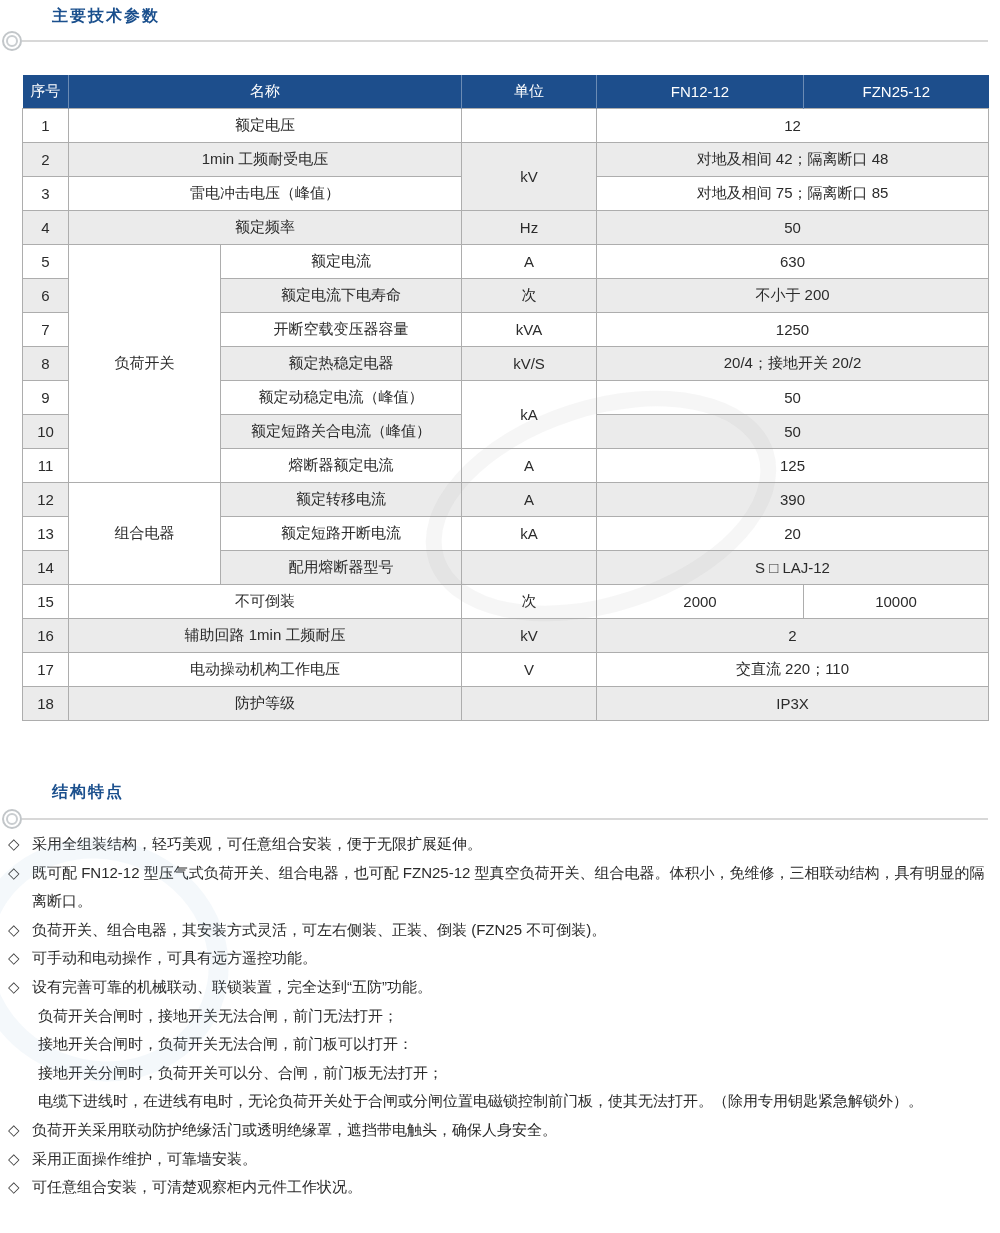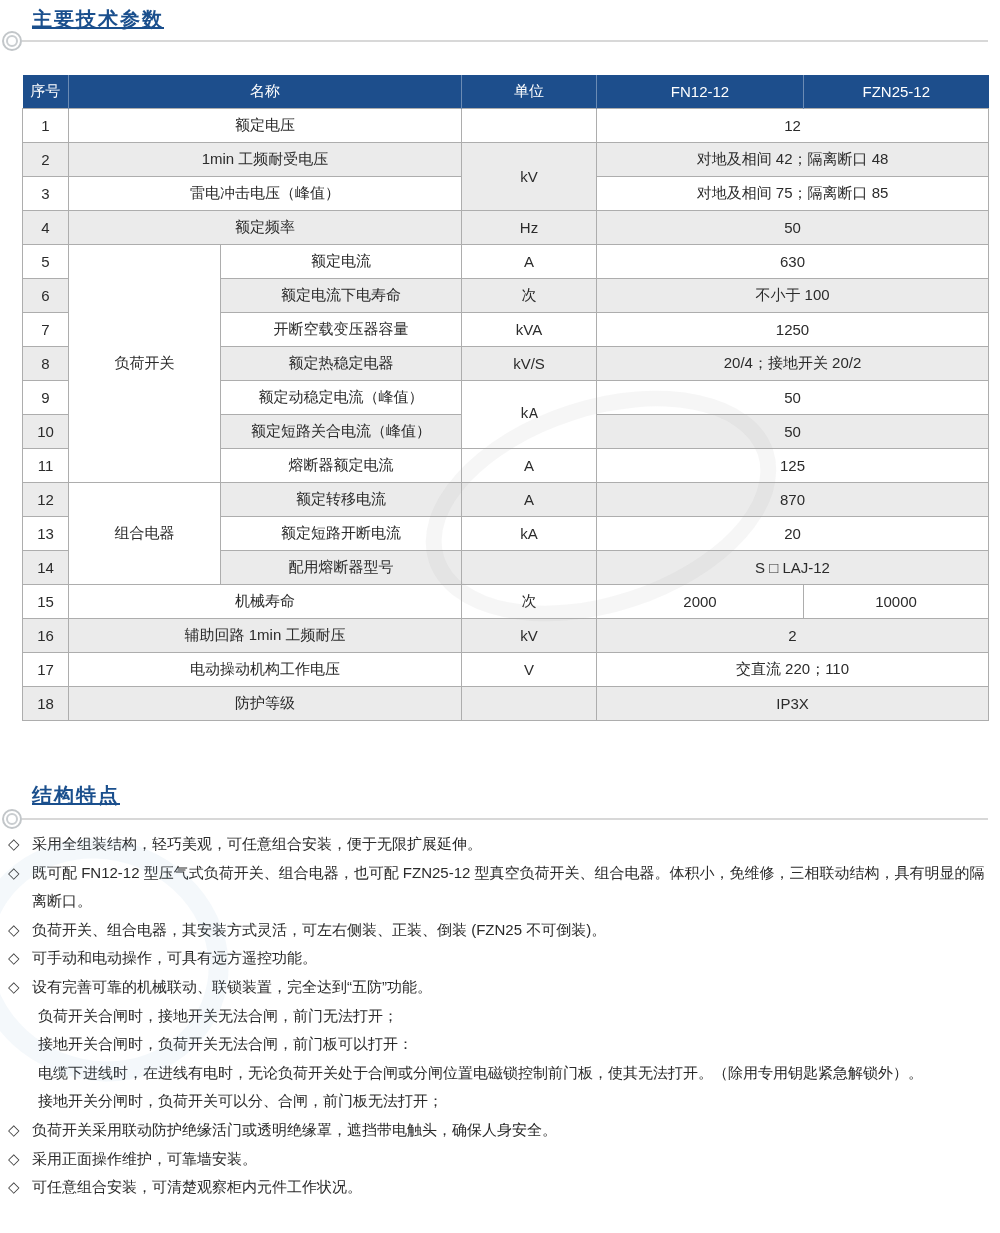--- a/index.html
+++ b/index.html
@@ -8,42 +8,42 @@
     --row-alt:#ebebeb;
     --border:#adadad;
   }
   html,body{margin:0;padding:0;background:#fff;}
   .doc{
     position:relative;width:1000px;height:1233px;background:#ffffff;
     font-family:"Liberation Sans","DejaVu Sans",sans-serif;color:#2b2b2b;overflow:hidden;
   }
   
   .sec-header{position:absolute;left:0;right:0;height:50px;}
-  .sec-title{position:absolute;left:32px;top:0;font-size:20px;font-weight:bold;
-    color:var(--title-blue);letter-spacing:2px;text-decoration:underline;}
+  .sec-title{position:absolute;left:52px;top:0;font-size:16px;font-weight:bold;
+    color:var(--title-blue);letter-spacing:2px;}
   .sec-rule{position:absolute;left:22px;right:12px;height:2px;background:#d8d8d8;}
   .sec-ring{position:absolute;left:2px;width:20px;height:20px;border:2px solid #c2c6c9;
     border-radius:50%;background:#fff;box-sizing:border-box;}
   .sec-ring::after{content:"";position:absolute;inset:2px;border:2px solid #c9cdd0;border-radius:50%;}
   #sec1 .sec-title{top:6px;}
   #sec1 .sec-rule{top:40px;}
   #sec1 .sec-ring{top:31px;}
   #sec2 .sec-title{top:782px;}
   #sec2 .sec-rule{top:818px;}
   #sec2 .sec-ring{top:809px;}
   
   .tbl-wrap{position:absolute;left:22px;top:75px;}
   table{border-collapse:collapse;table-layout:fixed;width:966px;padding-left:25px;}
   th{background:var(--header-bg);color:#ffffff;font-weight:normal;font-size:15px;
     height:33px;border-left:1px solid rgba(255,255,255,.35);padding:0 4px;}
   th:first-child{border-left:none;}
   td{border:1px solid var(--border);height:33px;text-align:center;font-size:15px;
     padding:0 4px;background:#ffffff;overflow:hidden;white-space:nowrap;}
   tr.even td{background:var(--row-alt);}
-  td.bg-white{background:#ffffff !important;font-family:Liberation Mono, monospace;}
+  td.bg-white{background:#ffffff !important;}
   td.bg-gray{background:var(--row-alt) !important;}
   
   .features{position:absolute;left:8px;top:830px;width:984px;}
   .feature{display:flex;font-size:15px;line-height:28.6px;color:#2a2a2a;}
   .feature .diamond{flex:0 0 24px;width:24px;color:#3c3c3c;font-size:15px;}
   .feature.sub{padding-left:30px;}
   .feature .ftext{flex:1;}
   
   .wm{position:absolute;border-radius:50%;pointer-events:none;}
   .wm1{left:420px;top:400px;width:330px;height:180px;border:16px solid rgba(170,170,170,0.10);
@@ -109,21 +109,21 @@
           <td>5</td>
           <td rowspan="7" class="bg-white">负荷开关</td>
           <td>额定电流</td>
           <td>A</td>
           <td colspan="2">630</td>
         </tr>
         <tr class="even">
           <td>6</td>
           <td>额定电流下电寿命</td>
           <td>次</td>
-          <td colspan="2">不小于 100</td>
+          <td colspan="2">不小于 200</td>
         </tr>
         <tr class="odd">
           <td>7</td>
           <td>开断空载变压器容量</td>
           <td>kVA</td>
           <td colspan="2">1250</td>
         </tr>
         <tr class="even">
           <td>8</td>
           <td>额定热稳定电器</td>
@@ -145,37 +145,37 @@
           <td>11</td>
           <td>熔断器额定电流</td>
           <td>A</td>
           <td colspan="2">125</td>
         </tr>
         <tr class="even">
           <td>12</td>
           <td rowspan="3" class="bg-white">组合电器</td>
           <td>额定转移电流</td>
           <td>A</td>
-          <td colspan="2">870</td>
+          <td colspan="2">390</td>
         </tr>
         <tr class="odd">
           <td>13</td>
           <td>额定短路开断电流</td>
           <td>kA</td>
           <td colspan="2">20</td>
         </tr>
         <tr class="even">
           <td>14</td>
           <td>配用熔断器型号</td>
           <td></td>
           <td colspan="2">S □ LAJ-12</td>
         </tr>
         <tr class="odd">
           <td>15</td>
-          <td colspan="2">机械寿命</td>
+          <td colspan="2">不可倒装</td>
           <td>次</td>
           <td>2000</td>
           <td>10000</td>
         </tr>
         <tr class="even">
           <td>16</td>
           <td colspan="2">辅助回路 1min 工频耐压</td>
           <td>kV</td>
           <td colspan="2">2</td>
         </tr>
@@ -222,24 +222,24 @@
       <span class="diamond">◇</span>
       <span class="ftext">设有完善可靠的机械联动、联锁装置，完全达到“五防”功能。</span>
     </div>
     <div class="feature sub">
       <span class="ftext">负荷开关合闸时，接地开关无法合闸，前门无法打开；</span>
     </div>
     <div class="feature sub">
       <span class="ftext">接地开关合闸时，负荷开关无法合闸，前门板可以打开：</span>
     </div>
     <div class="feature sub">
+      <span class="ftext">接地开关分闸时，负荷开关可以分、合闸，前门板无法打开；</span>
+    </div>
+    <div class="feature sub">
       <span class="ftext">电缆下进线时，在进线有电时，无论负荷开关处于合闸或分闸位置电磁锁控制前门板，使其无法打开。（除用专用钥匙紧急解锁外）。</span>
-    </div>
-    <div class="feature sub">
-      <span class="ftext">接地开关分闸时，负荷开关可以分、合闸，前门板无法打开；</span>
     </div>
     <div class="feature">
       <span class="diamond">◇</span>
       <span class="ftext">负荷开关采用联动防护绝缘活门或透明绝缘罩，遮挡带电触头，确保人身安全。</span>
     </div>
     <div class="feature">
       <span class="diamond">◇</span>
       <span class="ftext">采用正面操作维护，可靠墙安装。</span>
     </div>
     <div class="feature">

